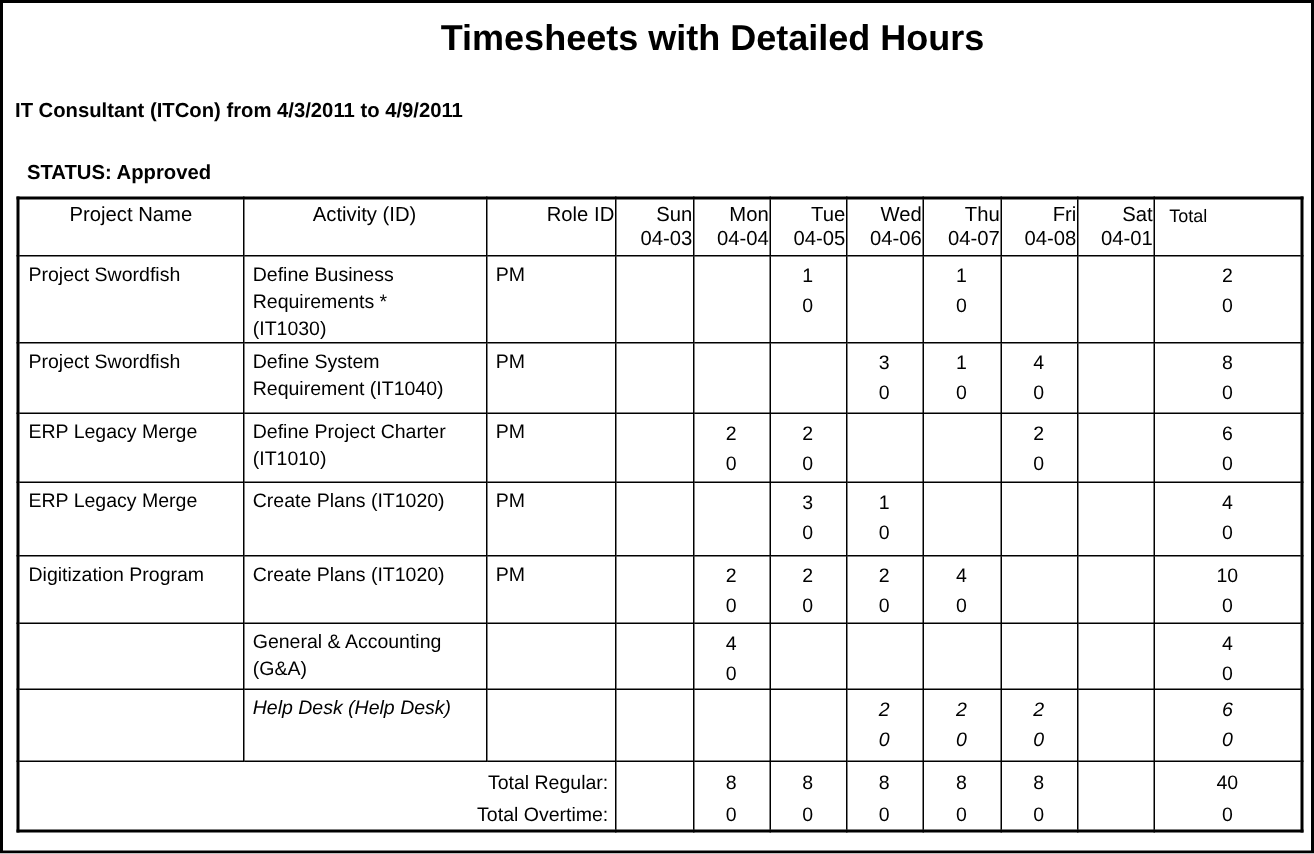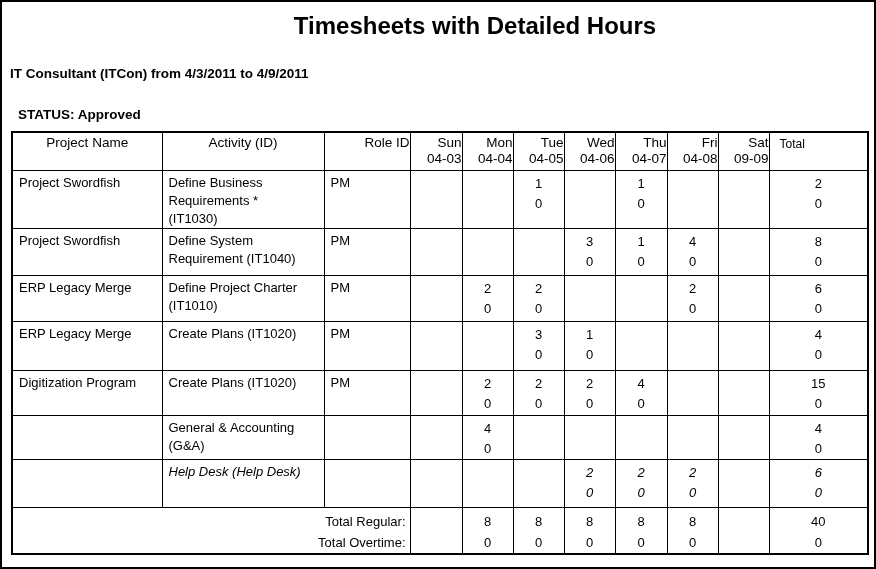--- a/index.html
+++ b/index.html
@@ -89,21 +89,21 @@
       <tr>
         <th class="h-center">Project Name</th>
         <th class="h-center">Activity (ID)</th>
         <th class="h-left">Role ID</th>
         <th class="h-left"><span>Sun</span><span class="daydate">04-03</span></th>
         <th class="h-left"><span>Mon</span><span class="daydate">04-04</span></th>
         <th class="h-left"><span>Tue</span><span class="daydate">04-05</span></th>
         <th class="h-left"><span>Wed</span><span class="daydate">04-06</span></th>
         <th class="h-left"><span>Thu</span><span class="daydate">04-07</span></th>
         <th class="h-left"><span>Fri</span><span class="daydate">04-08</span></th>
-        <th class="h-left"><span>Sat</span><span class="daydate">09-09</span></th>
+        <th class="h-left"><span>Sat</span><span class="daydate">04-01</span></th>
         <th class="h-total">Total</th>
       </tr>
     </thead>
     <tbody id="tbody">
         <tr>
           <td class="c-text">Project Swordfish</td>
           <td class="c-text c-activity">Define Business Requirements * (IT1030)</td>
           <td class="c-text">PM</td>
           <td class="c-num">
             <div class="hline"></div>
@@ -275,21 +275,21 @@
           </td>
           <td class="c-num">
             <div class="hline"></div>
             <div class="hline"></div>
           </td>
           <td class="c-num">
             <div class="hline"></div>
             <div class="hline"></div>
           </td>
           <td class="c-num">
-            <div class="hline">15</div>
+            <div class="hline">10</div>
             <div class="hline">0</div>
           </td>
         </tr>
         <tr>
           <td class="c-text"></td>
           <td class="c-text c-activity">General &amp; Accounting (G&amp;A)</td>
           <td class="c-text"></td>
           <td class="c-num">
             <div class="hline"></div>
             <div class="hline"></div>

